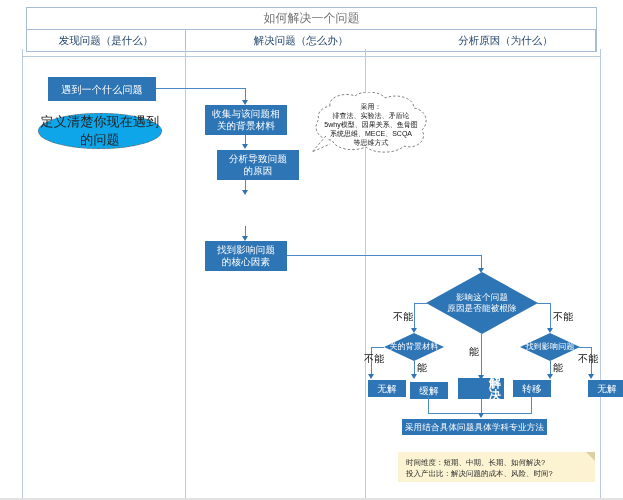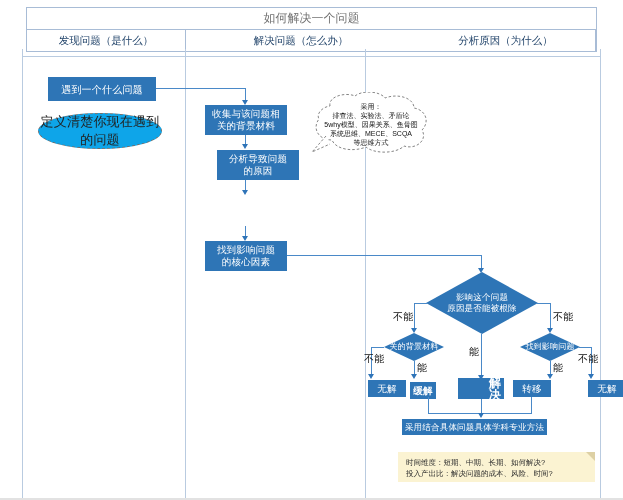--- a/index.html
+++ b/index.html
@@ -304,21 +304,21 @@
   <div class="ln h" style="left:579px; top:347px; width:13px;"></div>
   <div class="ln v" style="left:591px; top:347px; height:29px;"></div>
   <div class="arw" style="left:588px; top:374px;"></div>
   <div class="elabel" style="left:578px; top:352px;">不能</div>
 
   <div class="ln v" style="left:550px; top:361px; height:16px;"></div>
   <div class="arw" style="left:547px; top:374px;"></div>
   <div class="elabel" style="left:553px; top:361px;">能</div>
 
   <div class="node" style="left:368px; top:380px; width:38px; height:17px;">无解</div>
-  <div class="node" style="left:410px; top:382px; width:26px; height:17px;font-weight:bold;">缓解</div>
+  <div class="node" style="left:410px; top:382px; width:38px; height:17px;">缓解</div>
   <div class="node solve" style="left:458px; top:378px; width:46px; height:21px;padding-left:30px;">解决</div>
   <div class="node" style="left:513px; top:380px; width:38px; height:17px;">转移</div>
   <div class="node" style="left:588px; top:380px; width:38px; height:17px;">无解</div>
 
   <div class="ln v" style="left:428px; top:397px; height:17px;"></div>
   <div class="ln v" style="left:481px; top:399px; height:15px;"></div>
   <div class="ln v" style="left:531px; top:397px; height:17px;"></div>
   <div class="ln h" style="left:428px; top:413px; width:104px;"></div>
   <div class="arw" style="left:478px; top:413px;"></div>
 

